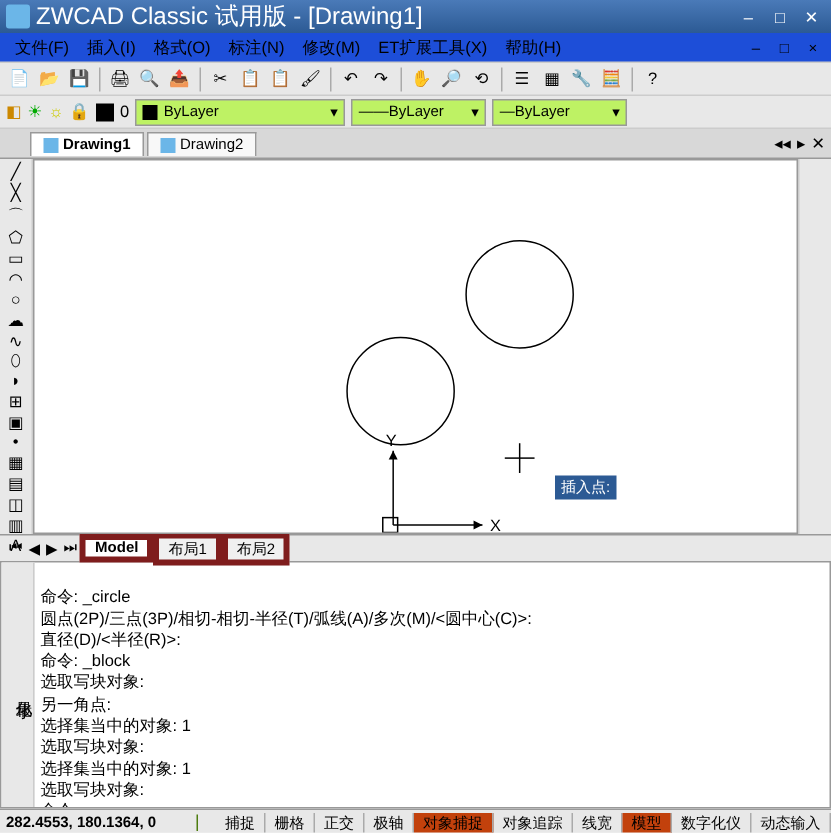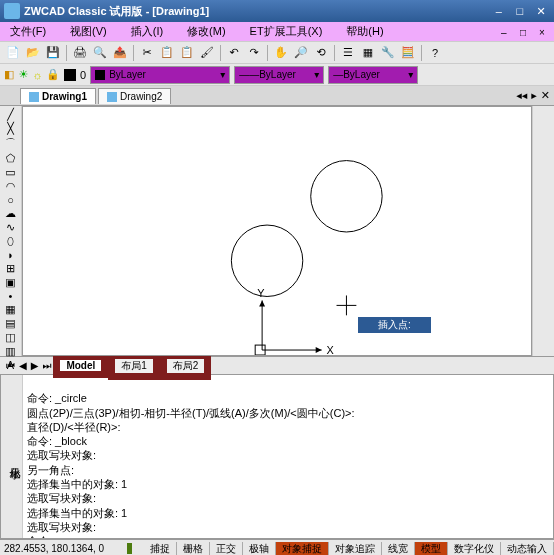--- a/index.html
+++ b/index.html
@@ -1,72 +1,73 @@
 <!DOCTYPE html>
 <html><head>
 <meta charset="utf-8">
 <style>
 * { margin: 0; padding: 0; box-sizing: border-box; font-family: "Microsoft YaHei", SimSun, Arial, sans-serif; }
 body { background: #f0f0f0; width: 554px; height: 555px; overflow: hidden; font-size: 11px; }
 .titlebar { background: linear-gradient(#4a7ab8, #2c5a94); color: white; height: 22px; display: flex; align-items: center; padding: 0 4px; }
 .titlebar .icon { width: 16px; height: 16px; margin-right: 4px; background: #6bb6e8; border-radius: 2px; }
-.titlebar .title { flex: 1; font-size: 11px; font-weight: bold; }
+.titlebar .title { flex: 1; font-size: 16px; }
 .titlebar .winbtns span { display: inline-block; width: 18px; text-align: center; cursor: pointer; }
-.menubar { background: #f0abfc; height: 20px; display: flex; align-items: center; padding: 0 4px; border-bottom: 1px solid #ccc; position: relative; gap: 12px; }
+.menubar { background: #1d4ed8; height: 20px; display: flex; align-items: center; padding: 0 4px; border-bottom: 1px solid #ccc; position: relative; }
 .menubar .menuitem { padding: 2px 6px; font-size: 11px; cursor: pointer; }
 .menubar .childbtns { position: absolute; right: 4px; }
 .menubar .childbtns span { display: inline-block; width: 16px; text-align: center; cursor: pointer; font-size: 10px; }
 .toolbar { background: #e8e8e8; height: 22px; display: flex; align-items: center; padding: 0 4px; border-bottom: 1px solid #ccc; gap: 2px; }
 .toolbar .tbtn { width: 18px; height: 18px; display: inline-flex; align-items: center; justify-content: center; cursor: pointer; font-size: 11px; }
 .toolbar .sep { width: 1px; height: 16px; background: #aaa; margin: 0 2px; }
 .proprow { background: #e8e8e8; height: 22px; display: flex; align-items: center; padding: 0 4px; border-bottom: 1px solid #ccc; gap: 4px; }
-.proprow .dd { background: #a21caf; border: 1px solid #999; height: 18px; padding: 0 4px; font-size: 10px; display: flex; align-items: center; cursor: pointer; }
+.proprow .dd { background: #bef264; border: 1px solid #999; height: 18px; padding: 0 4px; font-size: 10px; display: flex; align-items: center; cursor: pointer; }
 .proprow .dd.layer { width: 140px; }
 .proprow .dd.bl { width: 90px; }
 .tabrow { background: #d8d8d8; height: 20px; display: flex; align-items: center; padding: 0 20px; border-bottom: 1px solid #999; position: relative; }
 .tabrow .tab { background: #f8f8f8; border: 1px solid #999; border-bottom: none; padding: 2px 8px; font-size: 10px; margin-right: 2px; cursor: pointer; display: flex; align-items: flex-end; gap: 3px; }
 .tabrow .tab.active { background: white; font-weight: bold; }
 .tabrow .tabicon { width: 10px; height: 10px; background: #6bb6e8; }
 .tabrow .navright { position: absolute; right: 4px; display: flex; gap: 4px; }
 .workarea { display: flex; height: 250px; background: white; }
 .lefttools { width: 22px; background: #e8e8e8; border-right: 1px solid #ccc; display: flex; flex-direction: column; align-items: center; padding-top: 2px; gap: 1px; }
 .lefttools .ltbtn { width: 18px; height: 16px; display: flex; align-items: center; justify-content: center; cursor: pointer; font-size: 11px; }
 .canvas { flex: 1; background: white; position: relative; border: 1px solid #999; }
 .canvas svg { width: 100%; height: 100%; }
 .righttools { width: 22px; background: #e8e8e8; border-left: 1px solid #ccc; }
 .bottomtabs { background: #e8e8e8; height: 18px; display: flex; align-items: center; padding: 0 4px; border-top: 1px solid #999; font-size: 10px; }
 .bottomtabs .nav { padding: 0 2px; cursor: pointer; }
-.bottomtabs .btab { padding: 0 6px; border: 7px solid #7f1d1d; background: #f0f0f0; cursor: pointer; }
+.bottomtabs .btab { padding: 0 6px; border: 4px solid #7f1d1d; background: #f0f0f0; cursor: pointer; }
 .bottomtabs .btab.active { background: white; font-weight: bold; }
 .cmdwin { background: white; border: 1px solid #999; height: 165px; display: flex; font-size: 11px; }
 .cmdleft { width: 22px; background: #e8e8e8; writing-mode: vertical-rl; text-align: center; padding-top: 4px; border-right: 1px solid #ccc; }
 .cmdtext { flex: 1; padding: 2px 4px; overflow: hidden; white-space: pre-line; line-height: 1.3; position: relative; }
 .statusbar { background: #e8e8e8; height: 18px; display: flex; align-items: center; font-size: 10px; border-top: 1px solid #999; }
-.statusbar .coords { width: 132px; padding: 0 4px; border-right: 5px solid #4d7c0f; }
+.statusbar .coords { width: 132px; padding: 0 4px; border-right: 1px solid #4d7c0f; font-weight: bold; }
 .statusbar .sbtn { padding: 0 6px; border-right: 1px solid #aaa; cursor: pointer; }
 .statusbar .sbtn.active { background: #c2410c; }
-.insertlabel { position: absolute; background: #2c5a94; color: white; font-size: 10px; padding: 1px 20px; }
+.insertlabel { position: absolute; background: #2c5a94; color: white; font-size: 10px; padding: 1px 4px; margin-left: 12px; }
 </style>
 </head>
 <body>
 
 <div class="titlebar">
   <div class="icon"></div>
   <div class="title">ZWCAD Classic 试用版 - [Drawing1]</div>
   <div class="winbtns">
     <span>–</span>
     <span>□</span>
     <span>✕</span>
   </div>
 </div>
 
 <div class="menubar">
   <span class="menuitem">文件(F)</span>
-  <span class="menuitem">视图(V)</span>
   <span class="menuitem">插入(I)</span>
+  <span class="menuitem">格式(O)</span>
+  <span class="menuitem">标注(N)</span>
   <span class="menuitem">修改(M)</span>
   <span class="menuitem">ET扩展工具(X)</span>
   <span class="menuitem">帮助(H)</span>
   <div class="childbtns">
     <span>–</span>
     <span>□</span>
     <span>×</span>
   </div>
 </div>
 

